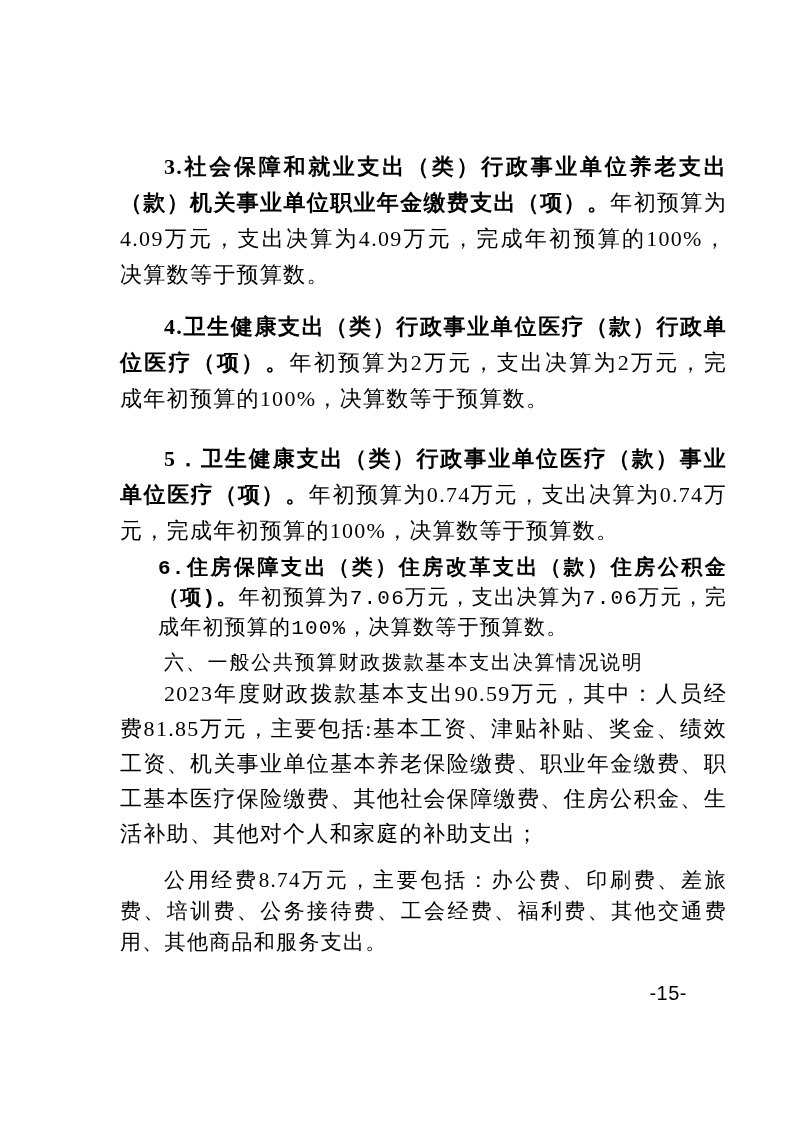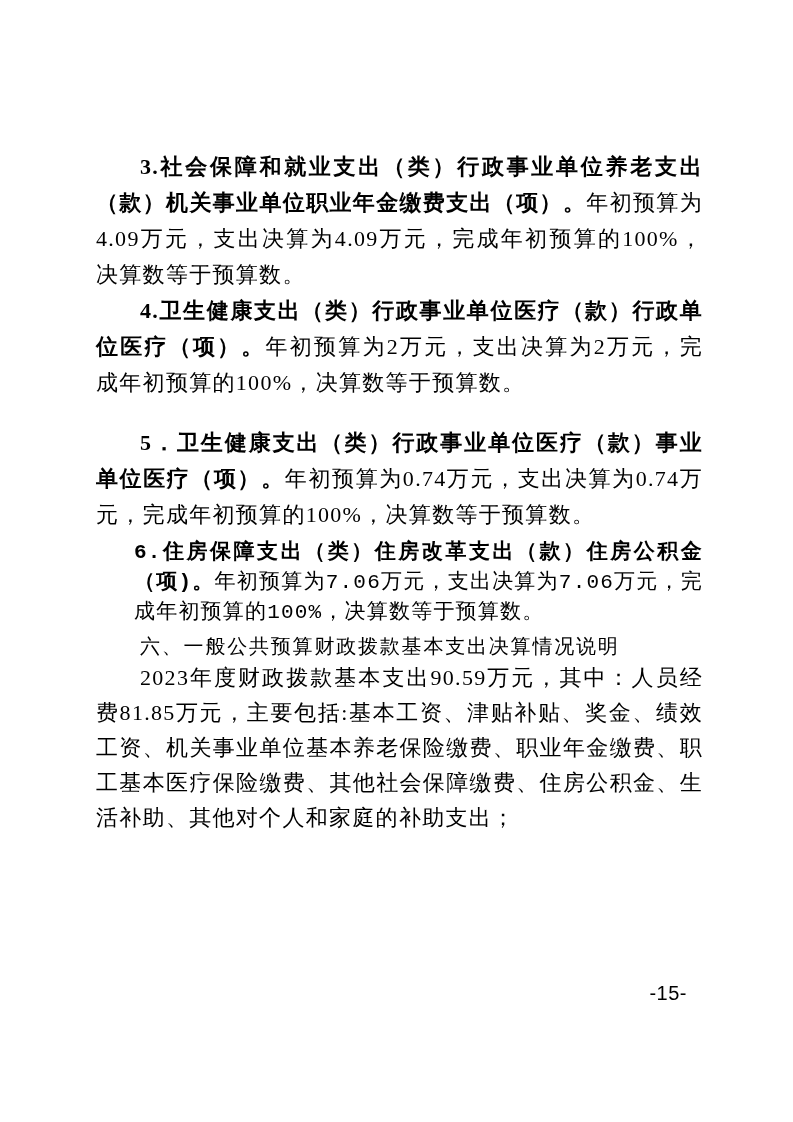--- a/index.html
+++ b/index.html
@@ -11,40 +11,40 @@
     position: relative;
     width: 793px;
     height: 1122px;
     background: #ffffff;
     color: #000000;
     font-family: "Liberation Serif", "DejaVu Serif", serif;
     overflow: hidden;
   }
   .content {
     position: absolute;
-    left: 96px;
+    left: 120px;
     top: 149px;
     width: 607px;
   }
   .para {
     margin: 0;
     text-align: justify;
     word-break: break-all;
   }
   .para .lead {
     font-weight: 700;
   }
   .p-item {
     font-size: 22px;
     line-height: 36px;
     letter-spacing: 1.3px;
     text-indent: 44px;
   }
   .p3 { margin-top: 0; }
-  .p4 { }
+  .p4 { margin-top: 16px; }
   .p5 { margin-top: 24px; }
   .p6 {
     margin-top: 5px;
     font-size: 21px;
     line-height: 30px;
     letter-spacing: 1.2px;
     text-indent: 0;
     padding-left: 38px;
     width: 569px;
     font-family: Liberation Mono, monospace;
@@ -91,17 +91,18 @@
     <p class="para p-item p4"><strong class="lead">4.卫生健康支出（类）行政事业单位医疗（款）行政单位医疗（项）。</strong><span>年初预算为2万元，支出决算为2万元，完成年初预算的100%，决算数等于预算数。</span></p>
 
     <p class="para p-item p5"><strong class="lead">5．卫生健康支出（类）行政事业单位医疗（款）事业单位医疗（项）。</strong><span>年初预算为0.74万元，支出决算为0.74万元，完成年初预算的100%，决算数等于预算数。</span></p>
 
     <p class="para p-item p6"><strong class="lead">6.住房保障支出（类）住房改革支出（款）住房公积金（项)。</strong><span>年初预算为7.06万元，支出决算为7.06万元，完成年初预算的100%，决算数等于预算数。</span></p>
 
     <p class="para sec-heading"><span>六、一般公共预算财政拨款基本支出决算情况说明</span></p>
 
     <p class="para p7"><span>2023年度财政拨款基本支出90.59万元，其中：人员经费81.85万元，主要包括:基本工资、津贴补贴、奖金、绩效工资、机关事业单位基本养老保险缴费、职业年金缴费、职工基本医疗保险缴费、其他社会保障缴费、住房公积金、生活补助、其他对个人和家庭的补助支出；</span></p>
 
+    <p class="para p8"><span>公用经费8.74万元，主要包括：办公费、印刷费、差旅费、培训费、公务接待费、工会经费、福利费、其他交通费用、其他商品和服务支出。</span></p>
 
   </div>
 
   <div class="page-number">-15-</div>
 </div>
 
 </body></html>

